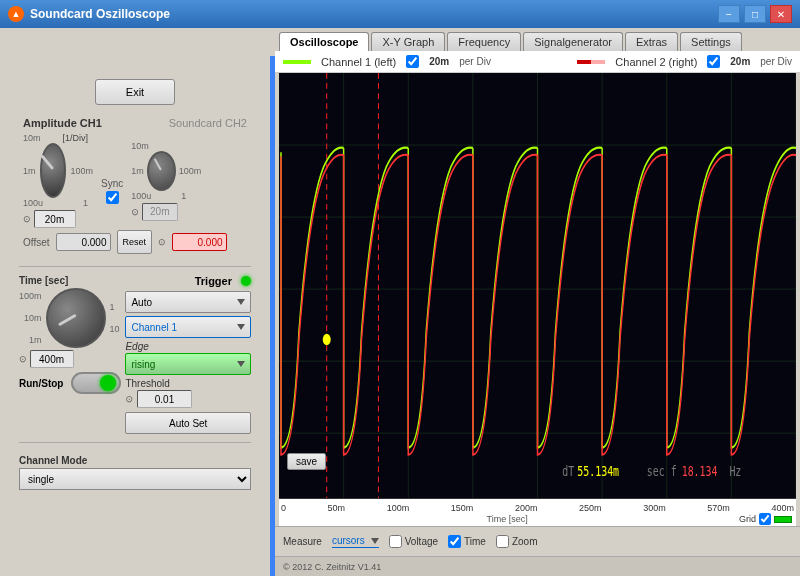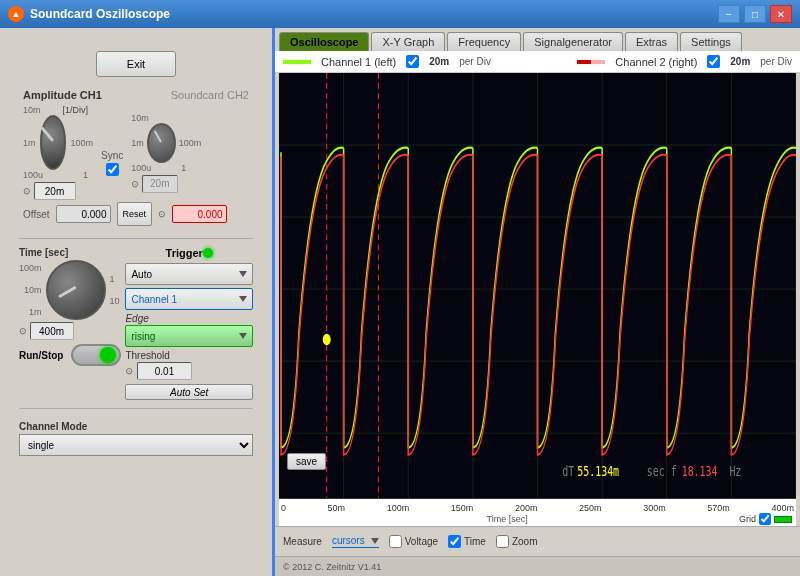--- a/index.html
+++ b/index.html
@@ -41,21 +41,22 @@
     }
 
     
     .left-panel {
       width: 275px;
       background: #d4d0c8;
       padding: 19px;
       display: flex;
       flex-direction: column;
       gap: 4px;
-      border-right: 3px solid #3b82f6;
+      border-right: 5px solid #3b82f6;
+      margin-top: 28px;
     }
 
     .exit-btn {
       width: 80px;
       height: 26px;
       background: linear-gradient(to bottom, #f0f0f0, #d8d8d8);
       border: 1px solid #888;
       border-radius: 3px;
       cursor: pointer;
       font-size: 11px;
@@ -154,22 +155,23 @@
       border: 1px solid #888;
       border-radius: 2px;
       font-size: 9px;
       cursor: pointer;
     }
     .divider { height: 1px; background: #aaa; margin: 4px 0; }
     .section-label { font-weight: bold; font-size: 10px; color: #333; margin-bottom: 2px; }
     .trigger-header {
       display: flex;
       align-items: center;
-      justify-content: center;
+      justify-content: flex-end;
       margin-bottom: 4px;
+      gap: 9px;
     }
     .trigger-led {
       width: 10px;
       height: 10px;
       border-radius: 50%;
       background: #00cc00;
       box-shadow: 0 0 4px #00cc00;
     }
     .dropdown-btn {
       display: flex;
@@ -185,28 +187,27 @@
       cursor: pointer;
       margin-bottom: 3px;
     }
     .dropdown-btn.blue-border { border-color: #0066cc; color: #0066cc; }
     .dropdown-btn.green-bg { background: linear-gradient(to bottom, #aaffaa, #88cc88); border-color: #00aa00; color: #006600; }
     .edge-label { font-size: 10px; color: #333; margin: 2px 0 1px 0; font-style: italic; }
     .threshold-label { font-size: 10px; color: #333; margin: 2px 0 1px 0; }
     .threshold-row { display: flex; align-items: center; gap: 4px; }
     .auto-set-btn {
       width: 100%;
-      height: 16px;
+      height: 22px;
       background: linear-gradient(to bottom, #f0f0f0, #d8d8d8);
       border: 1px solid #888;
       border-radius: 2px;
       font-size: 10px;
       cursor: pointer;
       margin-top: 4px;
-      font-style: italic;
     }
 
     .run-stop-row {
       display: flex;
       align-items: center;
       gap: 8px;
       margin-top: 4px;
     }
     .run-stop-label { font-weight: bold; font-size: 10px; }
     .run-stop-toggle {
@@ -260,21 +261,21 @@
       padding: 3px 10px;
       background: linear-gradient(to bottom, #e8e8e8, #d0d0d0);
       border: 1px solid #888;
       border-bottom: none;
       border-radius: 3px 3px 0 0;
       cursor: pointer;
       font-size: 11px;
       color: #333;
     }
     .tab.active {
-      background: #4d7c0f;
+      background: #ffffff;
       font-weight: bold;
       color: #000;
     }
 
     
     .channel-row {
       display: flex;
       align-items: center;
       background: white;
       padding: 4px 8px;

